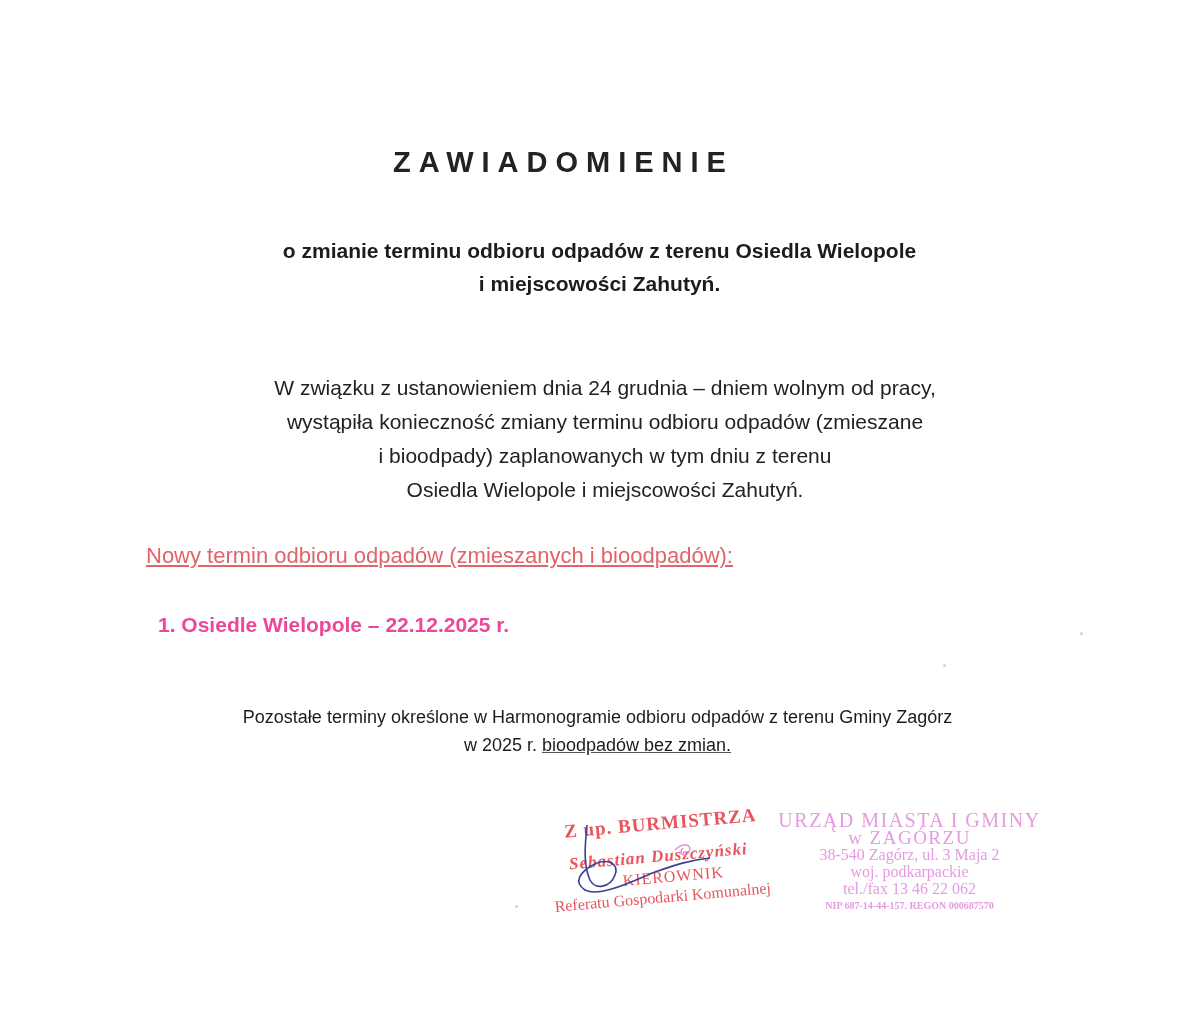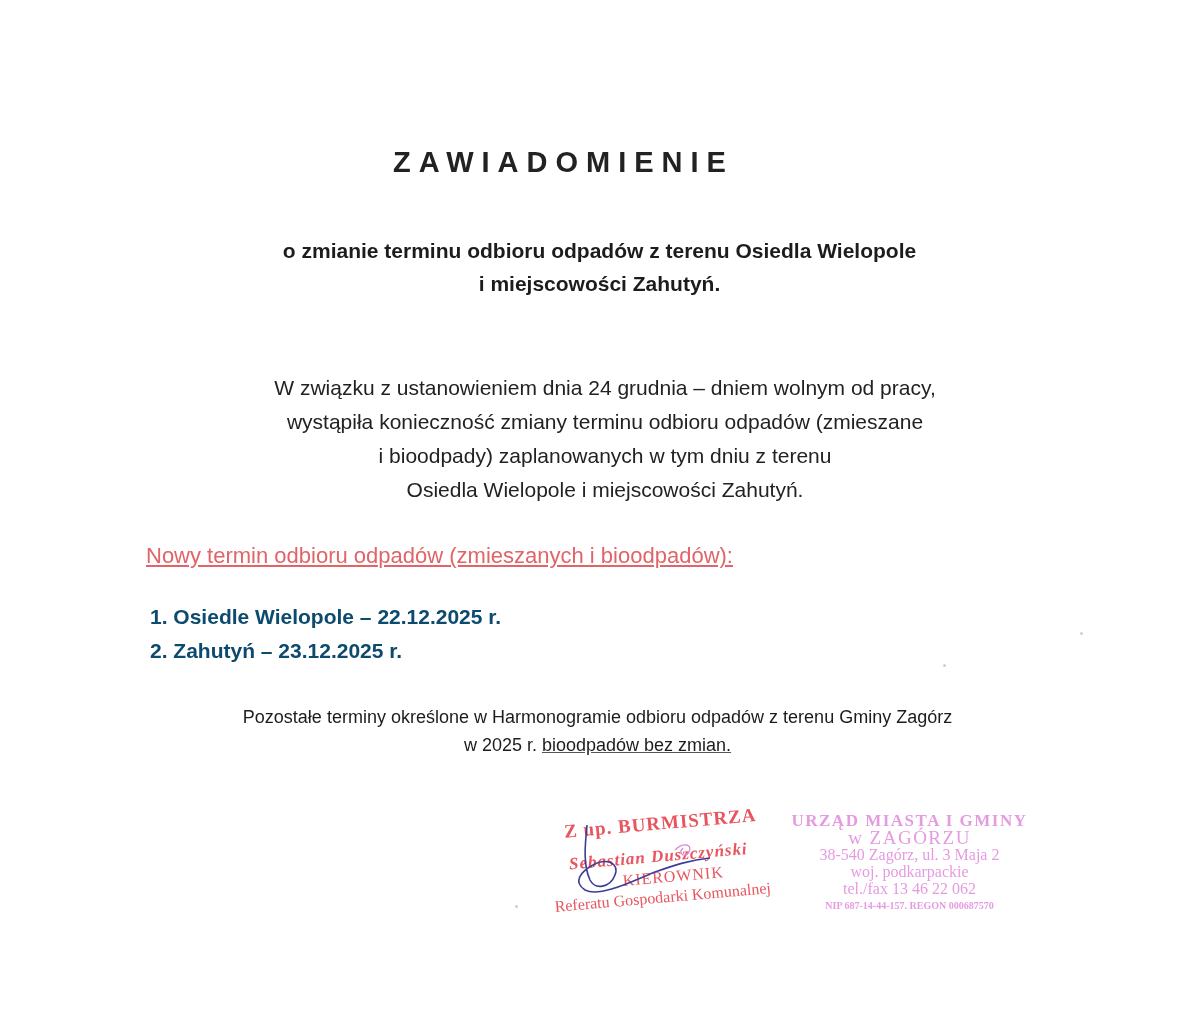--- a/index.html
+++ b/index.html
@@ -7,35 +7,35 @@
            font-family:"Liberation Sans", sans-serif; color:#1f1f1f; }
     .title { position:absolute; left:0; width:1127px; top:146px; text-align:center;
              font-size:29px; font-weight:bold; letter-spacing:8px; color:#222; }
     .subtitle { position:absolute; left:0; width:1199px; top:234px; text-align:center;
                 font-size:21px; font-weight:bold; line-height:33px; color:#1c1c1c; }
     .body-text { position:absolute; left:0; width:1210px; top:371px; text-align:center;
                  font-size:21px; line-height:34px; color:#222; }
     .new-date-heading { position:absolute; left:146px; top:543px; font-size:22px;
                         color:#e06468;text-decoration:underline; }
     .date-list { position:absolute; left:146px; top:596px; font-size:21px; font-weight:bold;
-                 color:#0c4a6e; line-height:34px; margin:4px; padding:0; list-style:none; }
+                 color:#ec4899; line-height:34px; margin:12px; padding:0; list-style:none; }
     .closing { position:absolute; left:0; width:1195px; top:703px; text-align:center;
                font-size:18px; line-height:28px; color:#1c1c1c; }
     .closing u { text-decoration:underline; text-decoration-color:#555; }
     .stamp-left { position:absolute; left:550px; top:800px; width:280px; height:140px;
                   transform:rotate(-5deg); transform-origin:center;
                   font-family:"Liberation Serif", serif; color:#e8555e; }
     .stamp-left .l1 { position:absolute; left:18px; top:10px; font-size:19px; font-weight:bold; letter-spacing:1px; }
     .stamp-left .l2 { position:absolute; left:20px; top:44px; font-size:17px; font-weight:bold; font-style:italic; letter-spacing:1px; }
     .stamp-left .l3 { position:absolute; left:72px; top:66px; font-size:16px; letter-spacing:1px; }
     .stamp-left .l4 { position:absolute; left:2px; top:86px; font-size:16px; }
     .signature { position:absolute; left:565px; top:820px; width:200px; height:80px; }
     .stamp-right { position:absolute; left:772px; top:812px; width:275px; text-align:center;
                    font-family:"Liberation Serif", serif; color:#e59be0; line-height:17px; }
-    .stamp-right .r1 { font-size:17px; letter-spacing:1.5px;font-weight:bold; }
+    .stamp-right .r1 { font-size:20px; letter-spacing:1.5px; }
     .stamp-right .r2 { font-size:19px; letter-spacing:1.5px; }
     .stamp-right .r3, .stamp-right .r4, .stamp-right .r5 { font-size:16px; }
     .stamp-right .r6 { font-size:10px; font-weight:bold; }
     .speck { position:absolute; width:3px; height:3px; background:#cfcfcf; border-radius:50%; }
   </style>
 </head>
 <body>
 
 <div>
 
@@ -50,21 +50,20 @@
     <div>W związku z ustanowieniem dnia 24 grudnia – dniem wolnym od pracy,</div>
     <div>wystąpiła konieczność zmiany terminu odbioru odpadów (zmieszane</div>
     <div>i bioodpady) zaplanowanych w tym dniu z terenu</div>
     <div>Osiedla Wielopole i miejscowości Zahutyń.</div>
   </div>
 
   <div class="new-date-heading">Nowy termin odbioru odpadów (zmieszanych i bioodpadów):</div>
 
   <ul class="date-list">
     <li>1. Osiedle Wielopole – 22.12.2025 r.</li>
-    <li>2. Zahutyń – 23.12.2025 r.</li>
   </ul>
 
   <div class="closing">
     <div>Pozostałe terminy określone w Harmonogramie odbioru odpadów z terenu Gminy Zagórz</div>
     <div><span>w 2025 r. </span><u>bioodpadów bez zmian.</u></div>
   </div>
 
   <div class="stamp-left">
     <div class="l1">Z up. BURMISTRZA</div>
     <div class="l2">Sebastian Duszczyński</div>

